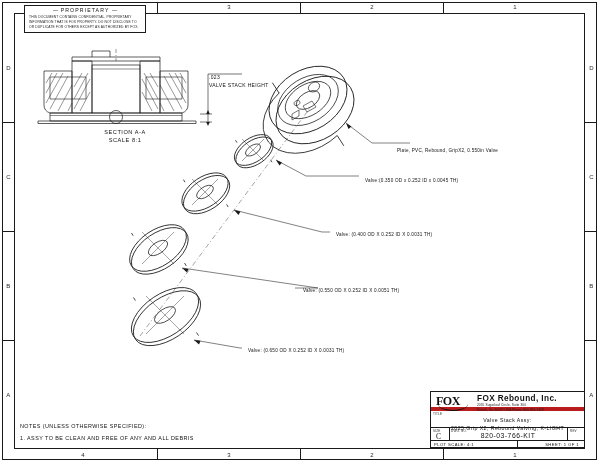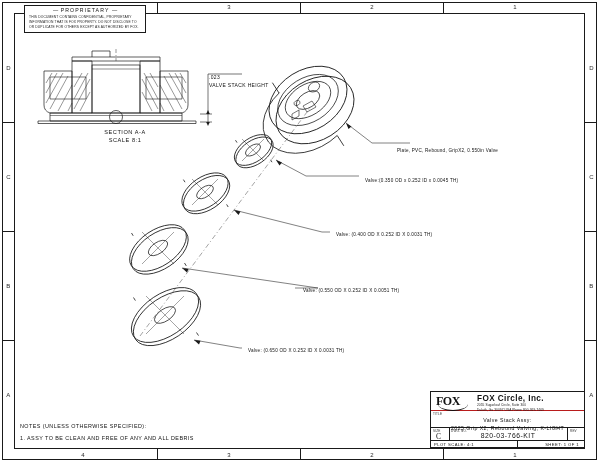--- a/index.html
+++ b/index.html
@@ -40,21 +40,21 @@
            white-space:nowrap;}
 
   
   .notes{position:absolute;left:20px;top:420px;font-size:5.4px;
          letter-spacing:.45px;color:#111;line-height:2.3;}
 
   
   .tb{position:absolute;left:430px;top:391px;width:155px;height:57px;
       border:1px solid #1a1a1a;box-sizing:border-box;background:#fff;}
   .tb-logo{position:absolute;left:0;top:0;width:100%;height:19px;
-           border-bottom:1px solid #b91c1c;box-sizing:border-box;}
+           border-bottom:4px solid #b91c1c;box-sizing:border-box;}
   .fox-mark{position:absolute;left:5px;top:3px;width:34px;height:13px;
             font-family:"Liberation Serif","DejaVu Serif",serif;
             font-weight:bold;font-size:12px;letter-spacing:-.5px;color:#111;
             line-height:13px;}
   .fox-mark .swoosh{position:absolute;left:2px;top:9px;width:30px;height:6px;
                     border-bottom:1.2px solid #111;border-radius:0 0 50% 50%/0 0 100% 100%;}
   .co-name{position:absolute;left:46px;top:1.5px;font-size:8.2px;font-weight:bold;
            letter-spacing:.4px;color:#111;}
   .co-addr{position:absolute;left:46px;top:11px;font-size:3.2px;line-height:1.5;
            letter-spacing:.1px;color:#1a1a1a;}
@@ -300,21 +300,21 @@
     <div>1. ASSY TO BE CLEAN AND FREE OF ANY AND ALL DEBRIS</div>
   </div>
 
   <div class="tb">
 
     <div class="tb-logo">
       <div class="fox-mark">
         <span>FOX</span>
         <span class="swoosh"></span>
       </div>
-      <div class="co-name">FOX Circle, Inc.</div>
+      <div class="co-name">FOX Rebound, Inc.</div>
       <div class="co-addr">
         <div>2055 Sugarloaf Circle, Suite 300</div>
         <div>Duluth, Ga 30097 USA Phone 800-369-7469</div>
       </div>
     </div>
 
     <div class="tb-title">
       <div class="cell-lbl" style="left:2px;">TITLE</div>
       <div class="title-txt">
         <div>Valve Stack Assy:</div>

